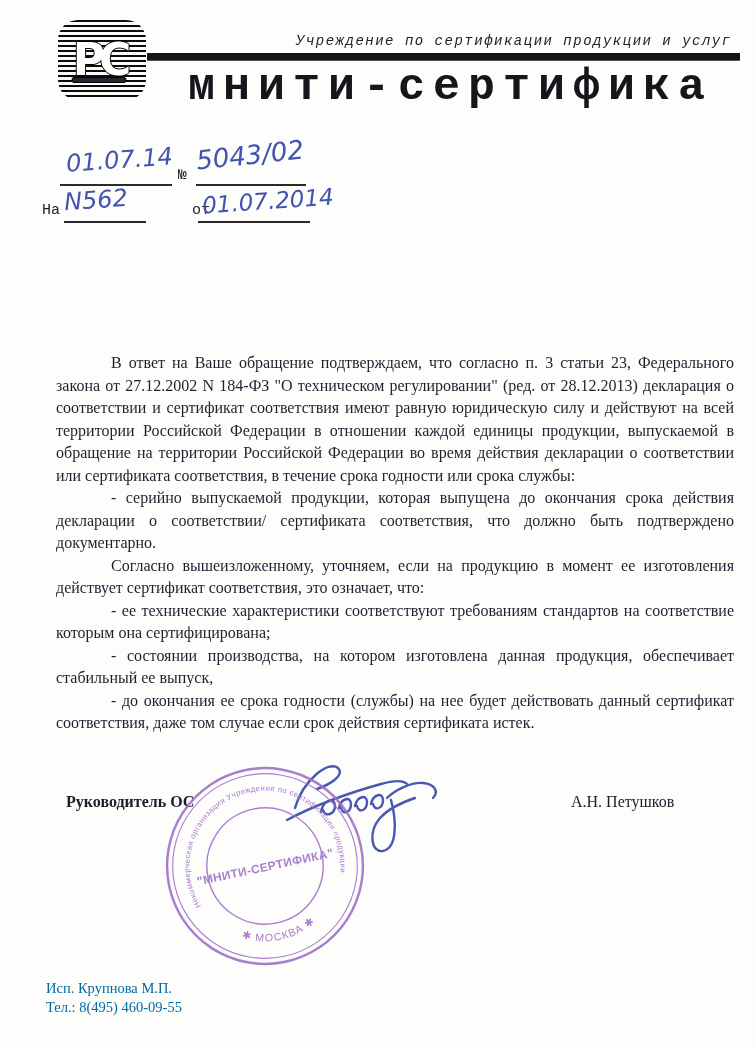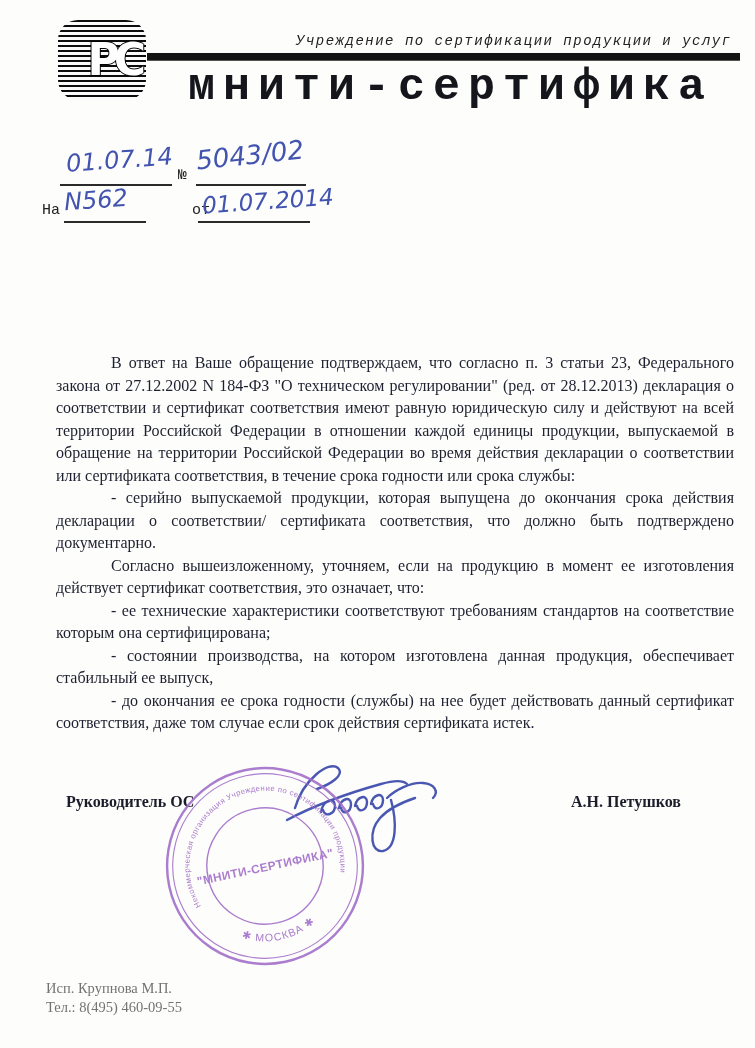--- a/index.html
+++ b/index.html
@@ -10,21 +10,21 @@
     background:#fdfdfb;
     overflow:hidden;
     color:#232433;
     font-family:"Liberation Serif", serif;
   }
   
   .logo{
     position:absolute;left:58px;top:20px;width:88px;height:80px;
     border-radius:20px;
     background:repeating-linear-gradient(180deg,#0c0c0c 0 2.5px,#fafafa 2.5px 5px);
-    display:flex;align-items:center;justify-content:flex-end;
+    display:flex;align-items:center;justify-content:center;text-decoration:underline;
   }
   .logo-text{
     font-family:"DejaVu Sans", sans-serif;
     font-weight:bold;font-size:44px;line-height:1;color:#ffffff;
     letter-spacing:-6px;padding-right:6px;
     text-shadow:0 1px 0 #000,0 -1px 0 #000,1px 0 0 #000,-1px 0 0 #000;
   }
   .tagline{
     position:absolute;left:296px;top:33px;
     font-family:"Liberation Mono", monospace;
@@ -67,28 +67,28 @@
     white-space:nowrap;
   }
   
   .body-text{
     position:absolute;left:42px;top:352px;width:678px;
     font-size:16px;line-height:22.5px;text-align:justify;color:#1e2030;margin-left:14px;
   }
   .body-text p{margin:0;text-indent:55px;}
   
   .position-title{position:absolute;left:66px;top:793px;font-weight:bold;font-size:16px;color:#1c1d2b;}
-  .signer-name{position:absolute;left:571px;top:793px;font-weight:bold;font-size:16px;color:#1c1d2b;}
+  .signer-name{position:absolute;left:571px;top:793px;font-weight:normal;font-size:16px;color:#1c1d2b;}
   .signature-svg{position:absolute;left:283px;top:752px;}
   
   .stamp{position:absolute;left:163px;top:764px;transform:rotate(-12deg);opacity:0.88;}
   
   .footer{
     position:absolute;left:46px;top:979px;
-    font-size:14.5px;line-height:18.5px;color:#737373;
+    font-size:14.5px;line-height:18.5px;color:#0369a1;
   }
 </style>
 </head>
 <body>
 
 <div class="page">
 
   <div class="logo">
     <span class="logo-text">РС</span>
   </div>

